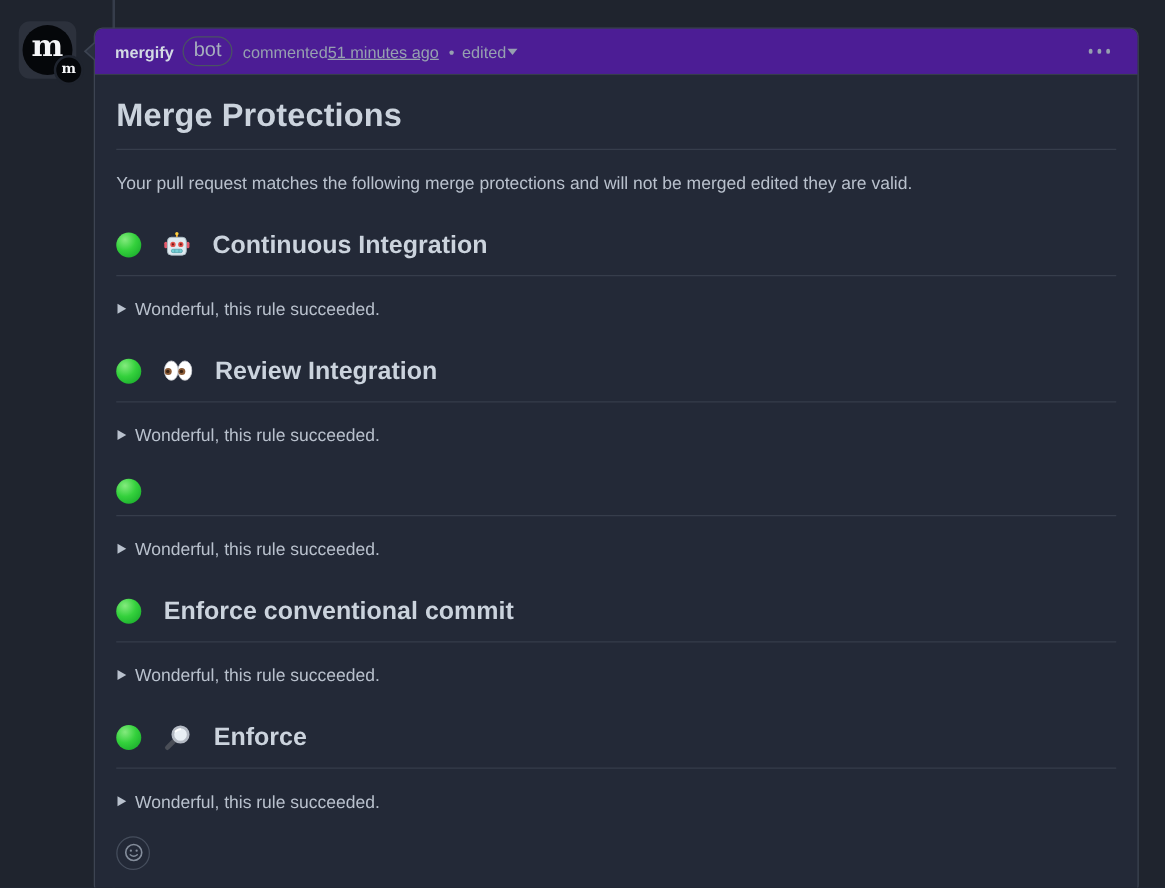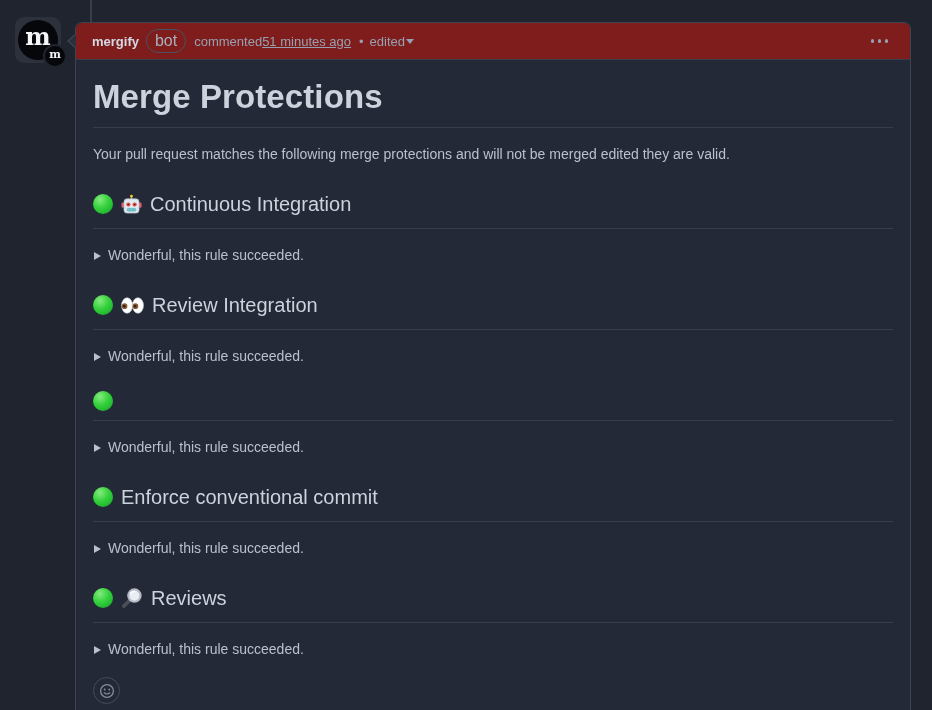--- a/index.html
+++ b/index.html
@@ -73,21 +73,21 @@
     border-width: 8px 9px 8px 0;
     border-color: transparent #3d4452 transparent transparent;
   }
   .comment-caret-inner {
     left: -7.5px; top: 10px;
     border-width: 8px 9px 8px 0;
     border-color: transparent #2a303d transparent transparent;
   }
   .comment-header {
     height: 37px;
-    background: #7f1d1d;
+    background: #4c1d95;
     border-bottom: 1px solid #363d4b;
     border-radius: 6px 6px 0 0;
     display: flex;
     align-items: center;
     padding: 0 16px;
     font-size: 13px;
     color: #96a0b0;
     position: relative;
   }
   .author-link {
@@ -142,36 +142,36 @@
     border-radius: 50%;
     background: #96a0b0;
     display: block;
   }
   .comment-body {
     padding: 16px 17px 18px;
     font-size: 14px;
     line-height: 1.5;
   }
   h1.comment-title {
-    font-size: 33px;
+    font-size: 26px;
     font-weight: bold;
     color: #cbd3dd;
     line-height: 1.25;
     padding-bottom: 10px;
     border-bottom: 1px solid #363d4b;
     margin-bottom: 16px;
     letter-spacing: 0.1px;
   }
   p.intro { margin-bottom: 16px; color: #b9c1cd; }
   h2.rule-heading {
     display: flex;
     align-items: center;
-    gap: 8px;
+    gap: 18px;
     font-size: 20px;
-    font-weight: normal;
+    font-weight: bold;
     color: #cbd3dd;
     margin: 24px 0 16px;
     padding-bottom: 9px;
     border-bottom: 1px solid #363d4b;
   }
   .em { display: inline-block; flex: none; }
   .green-dot {
     width: 20px; height: 20px;
     border-radius: 50%;
     background: radial-gradient(circle at 35% 28%, #84ea7e 0%, #34d13c 45%, #12a228 100%);
@@ -305,21 +305,21 @@
       </summary>
     </details>
 
     <h2 class="rule-heading">
       <span class="em green-dot"></span>
       <svg class="em" width="22" height="22" viewBox="0 0 20 20">
         <line x1="8" y1="12" x2="2.6" y2="17.4" stroke="#4a4e57" stroke-width="3.4" stroke-linecap="round"></line>
         <circle cx="12.2" cy="7.8" r="5.6" fill="#e8eef4" stroke="#b4bac4" stroke-width="2"></circle>
         <path d="M 8.6 5.6 A 4.4 4.4 0 0 1 12 4" fill="none" stroke="#ffffff" stroke-width="1.4" stroke-linecap="round"></path>
       </svg>
-      <span>Reviews</span>
+      <span>Enforce</span>
     </h2>
     <details class="rule-details">
       <summary>
         <span class="tri-right"></span>
         <span>Wonderful, this rule succeeded.</span>
       </summary>
     </details>
 
     <button class="reaction-btn">
       <svg width="16" height="16" viewBox="0 0 16 16">

